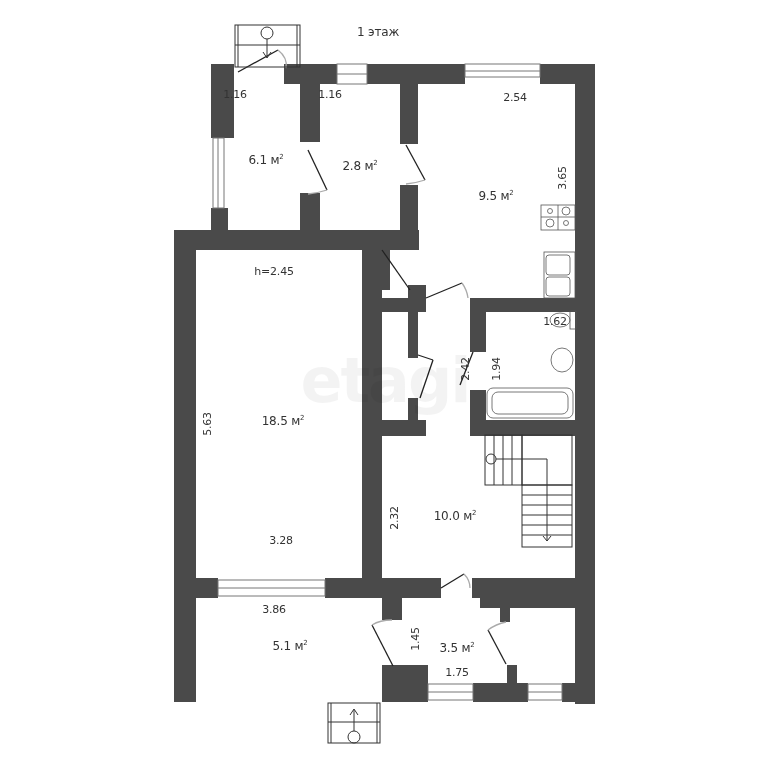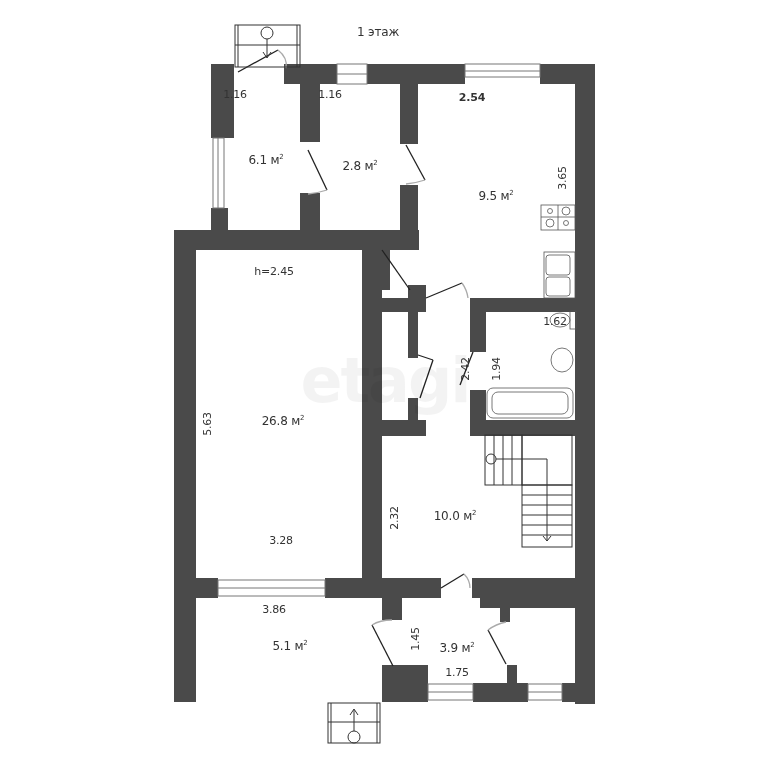--- a/index.html
+++ b/index.html
@@ -164,36 +164,36 @@
   <div class="watermark" style="left:385px; top:380px;">etagi</div>
 
   <div class="label title" style="left:378px; top:32px;">1 этаж</div>
 
   <div class="label" style="left:235px; top:94px;">1.16</div>
   <div class="label area" style="left:266px; top:160px;"><span>6.1 м</span><sup>2</sup></div>
 
   <div class="label" style="left:330px; top:94px;">1.16</div>
   <div class="label area" style="left:360px; top:166px;"><span>2.8 м</span><sup>2</sup></div>
 
-  <div class="label" style="left:472px; top:97px;font-weight:bold;">2.54</div>
+  <div class="label" style="left:515px; top:97px;">2.54</div>
   <div class="label vert" style="left:562px; top:178px;">3.65</div>
   <div class="label area" style="left:496px; top:196px;text-align:center;"><span>9.5 м</span><sup>2</sup></div>
 
   <div class="label" style="left:233px; top:271px;margin-left:41px;">h=2.45</div>
   <div class="label vert" style="left:207px; top:424px;">5.63</div>
-  <div class="label area" style="left:283px; top:421px;"><span>26.8 м</span><sup>2</sup></div>
+  <div class="label area" style="left:283px; top:421px;"><span>18.5 м</span><sup>2</sup></div>
   <div class="label" style="left:281px; top:540px;">3.28</div>
 
   <div class="label" style="left:525px; top:321px;margin-left:30px;">1.62</div>
   <div class="label vert" style="left:496px; top:369px;">1.94</div>
 
   <div class="label vert" style="left:465px; top:369px;">2.42</div>
 
   <div class="label vert" style="left:394px; top:518px;">2.32</div>
   <div class="label area" style="left:455px; top:516px;"><span>10.0 м</span><sup>2</sup></div>
 
   <div class="label" style="left:274px; top:609px;">3.86</div>
   <div class="label area" style="left:290px; top:646px;"><span>5.1 м</span><sup>2</sup></div>
 
   <div class="label vert" style="left:415px; top:639px;">1.45</div>
-  <div class="label area" style="left:457px; top:648px;"><span>3.9 м</span><sup>2</sup></div>
+  <div class="label area" style="left:457px; top:648px;"><span>3.5 м</span><sup>2</sup></div>
   <div class="label" style="left:457px; top:672px;">1.75</div>
 </div>
 
 </body></html>

